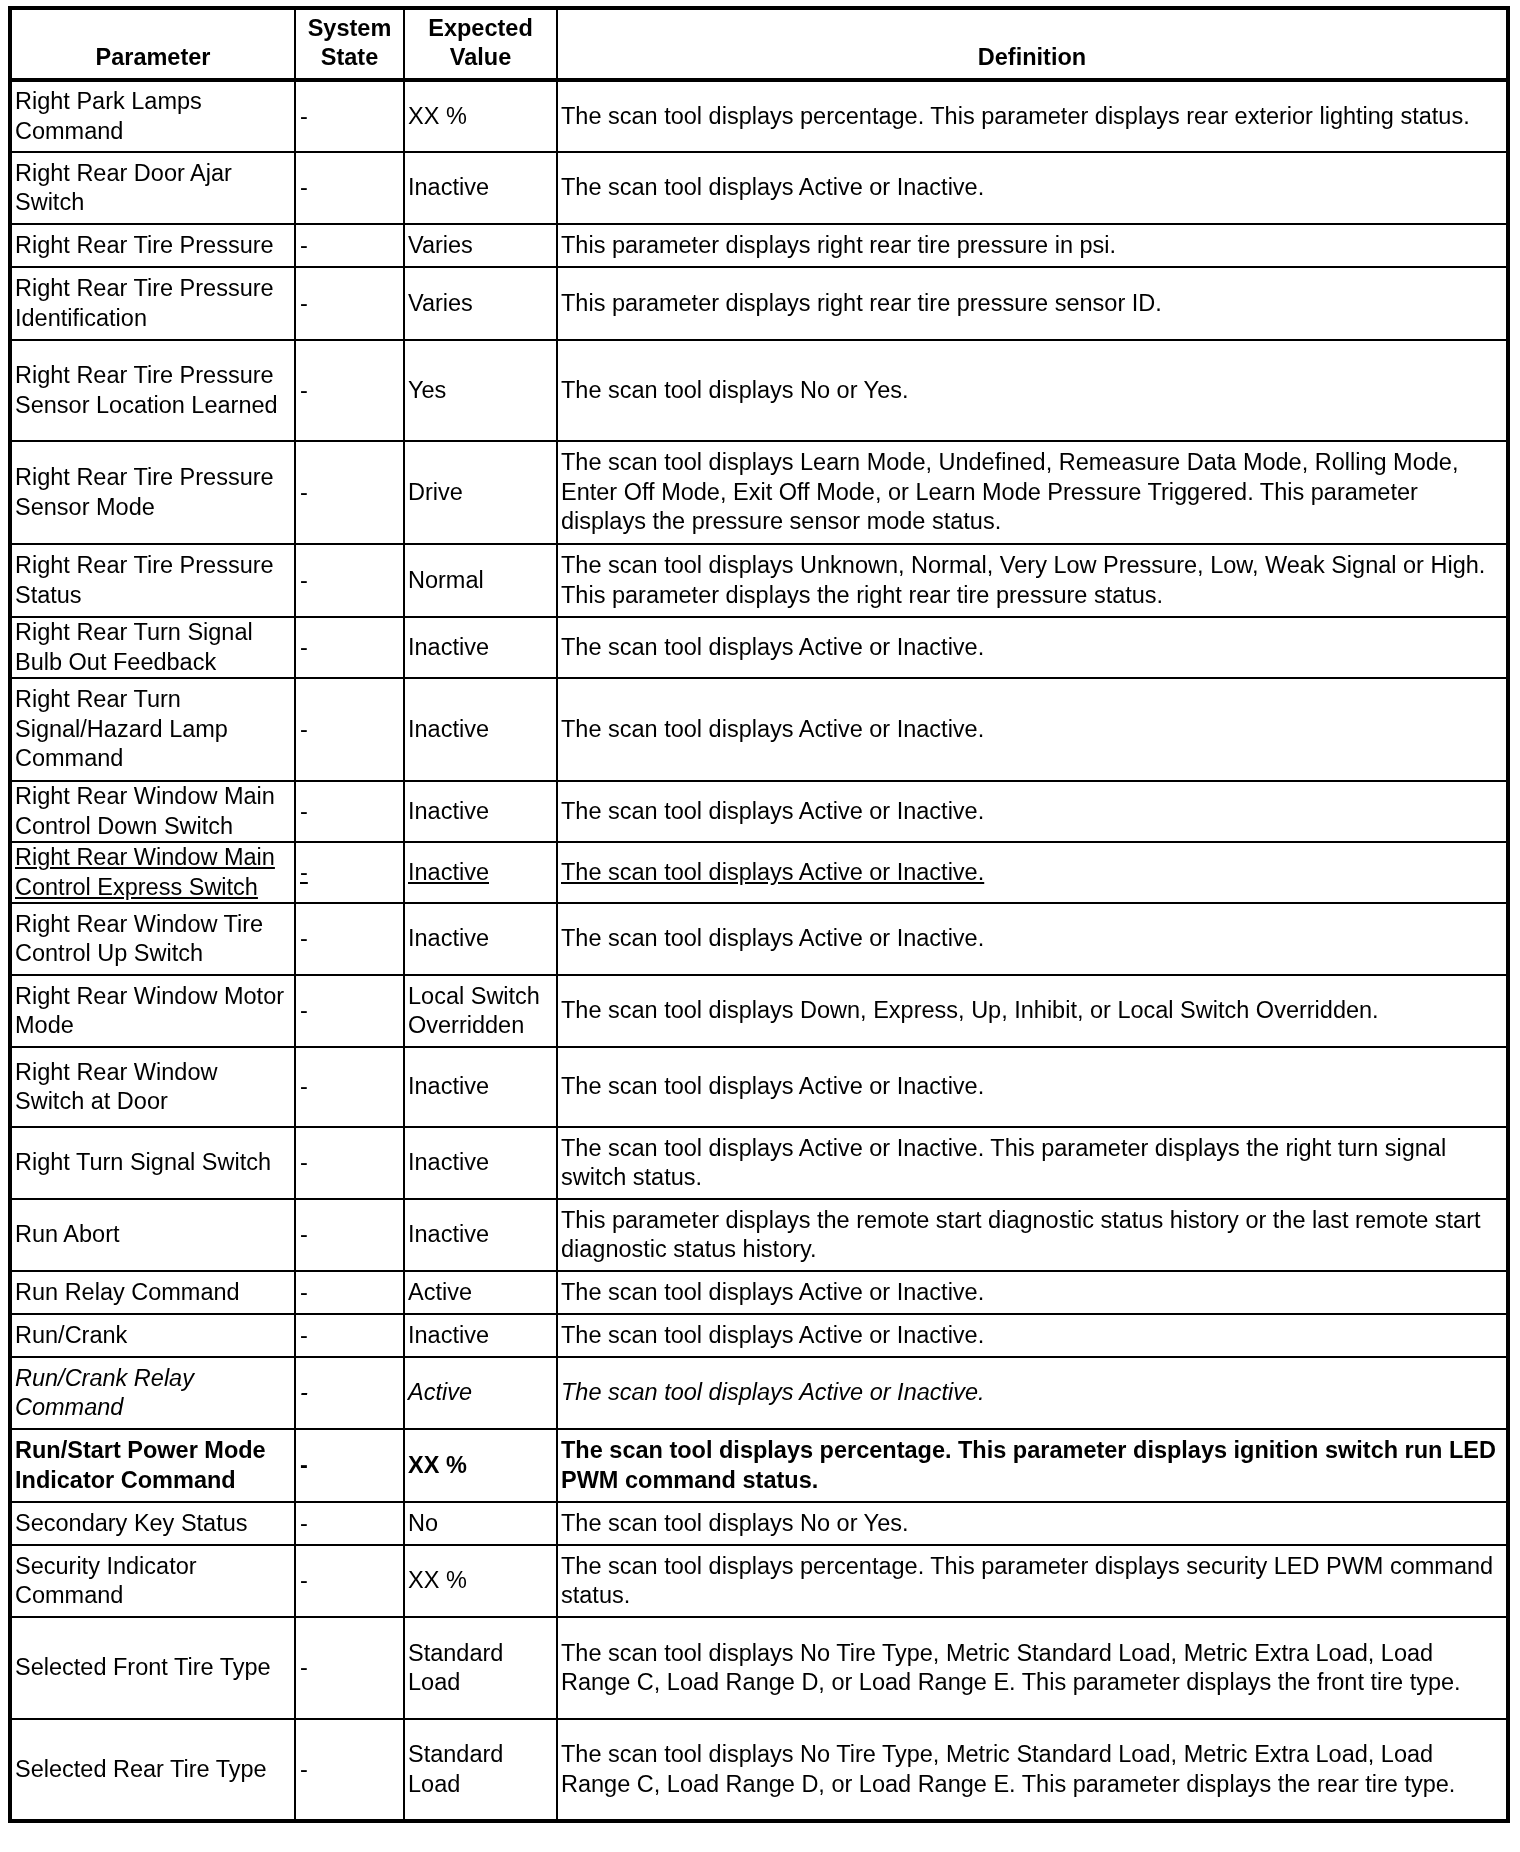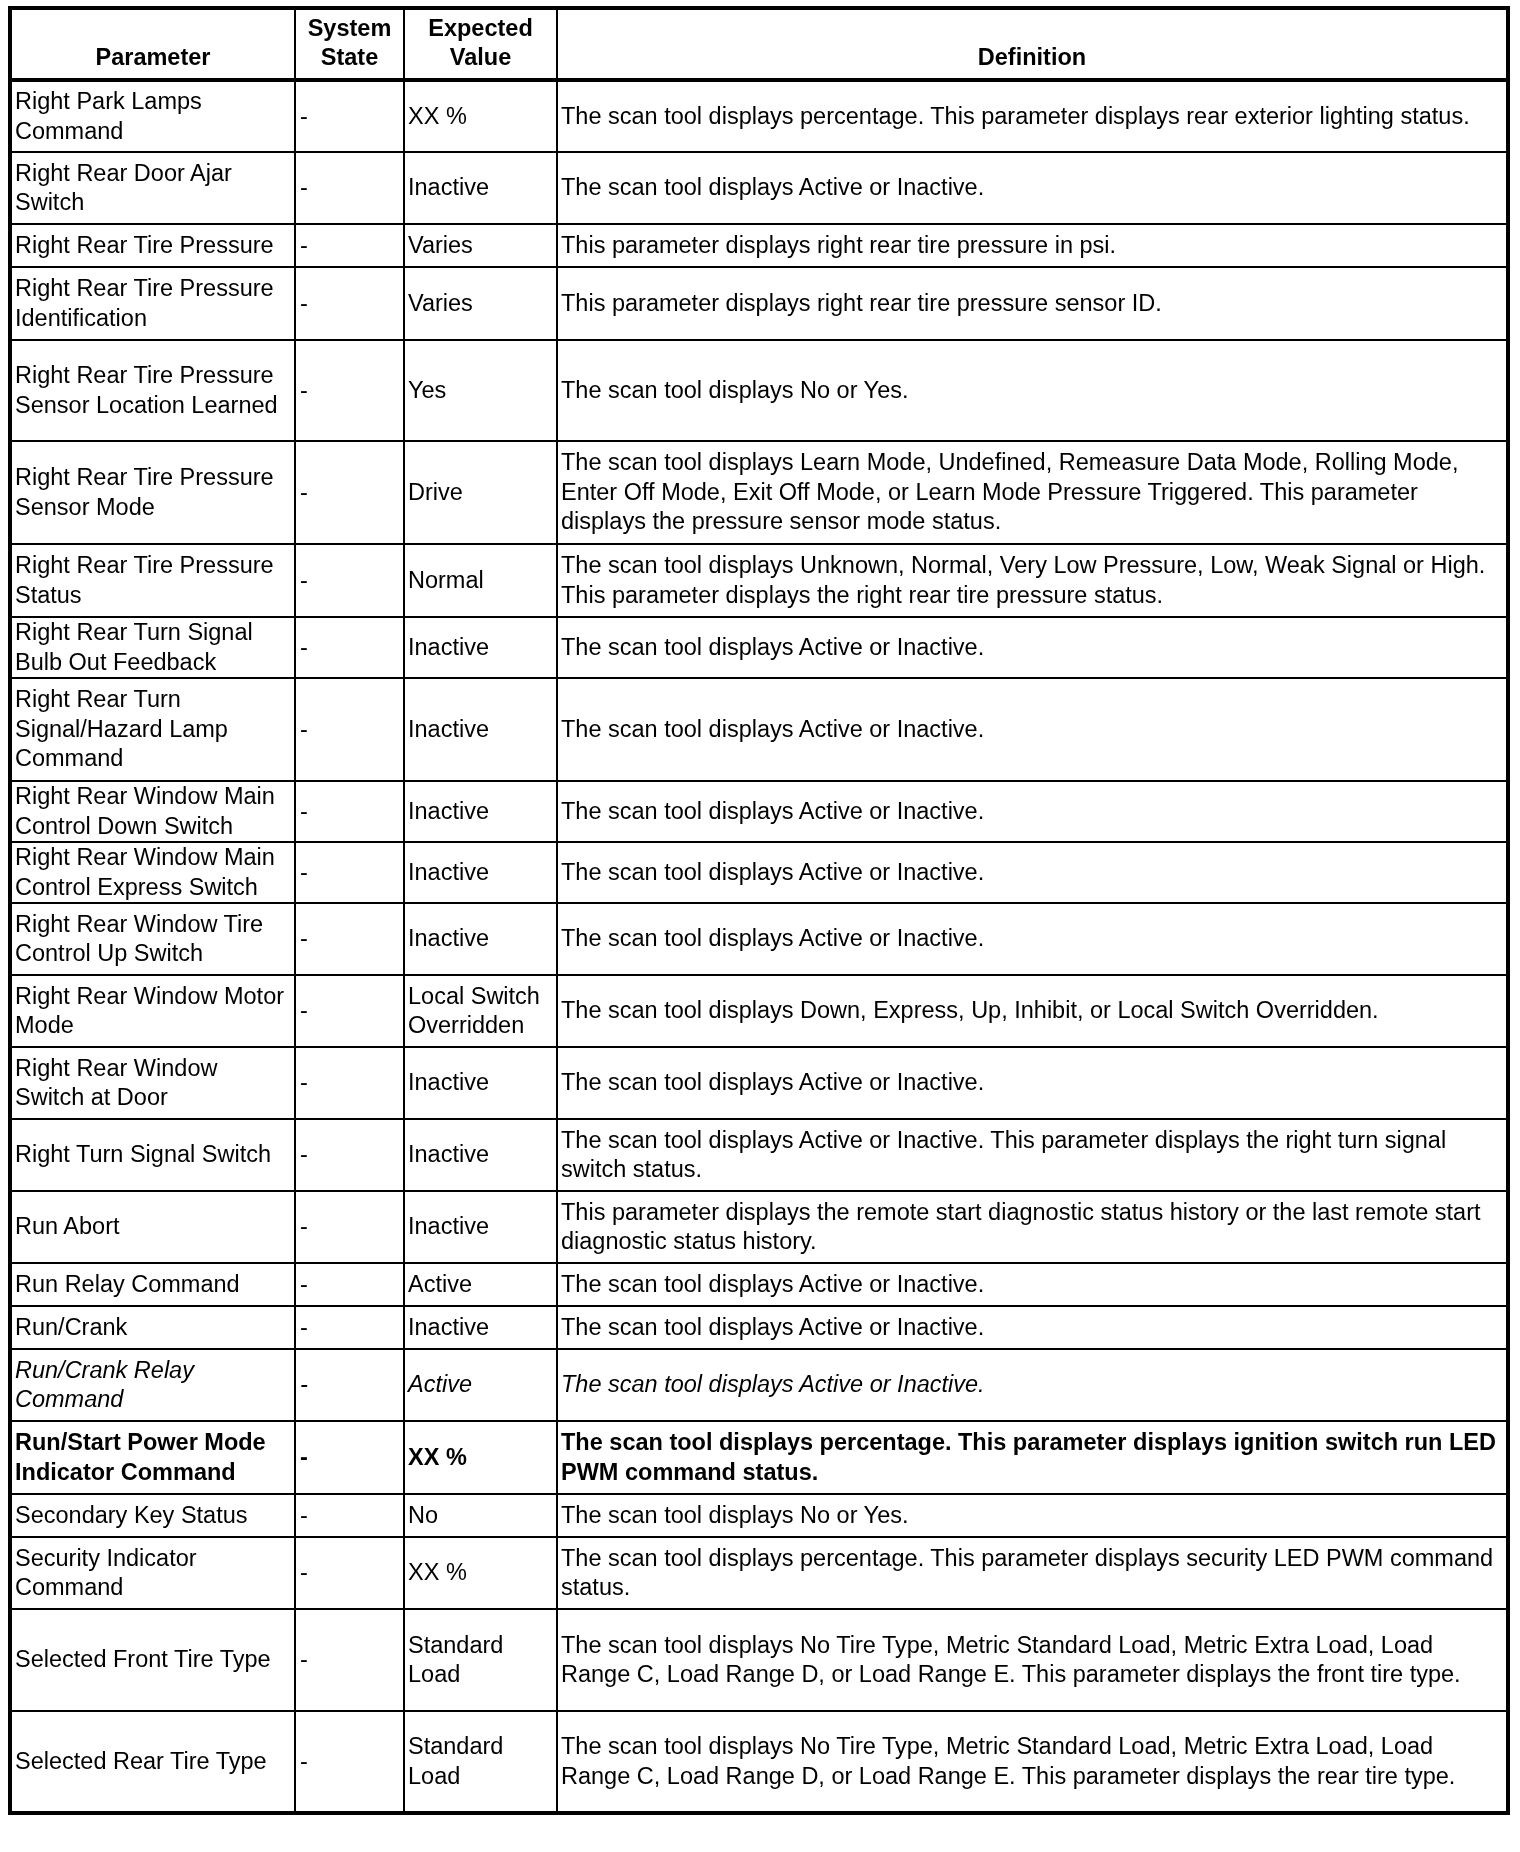--- a/index.html
+++ b/index.html
@@ -108,39 +108,39 @@
         <td class="state">-</td>
         <td>Inactive</td>
         <td>The scan tool displays Active or Inactive.</td>
       </tr>
       <tr style="height: 56px;">
         <td>Right Rear Window Main Control Down Switch</td>
         <td class="state">-</td>
         <td>Inactive</td>
         <td>The scan tool displays Active or Inactive.</td>
       </tr>
-      <tr style="height: 59px;">
+      <tr style="height: 59px; text-decoration: underline;">
         <td>Right Rear Window Main Control Express Switch</td>
         <td class="state">-</td>
         <td>Inactive</td>
         <td>The scan tool displays Active or Inactive.</td>
       </tr>
       <tr style="height: 72px;">
         <td>Right Rear Window Tire Control Up Switch</td>
         <td class="state">-</td>
         <td>Inactive</td>
         <td>The scan tool displays Active or Inactive.</td>
       </tr>
       <tr style="height: 72px;">
         <td>Right Rear Window Motor Mode</td>
         <td class="state">-</td>
         <td>Local Switch Overridden</td>
         <td>The scan tool displays Down, Express, Up, Inhibit, or Local Switch Overridden.</td>
       </tr>
-      <tr style="height: 72px;">
+      <tr style="height: 80px;">
         <td>Right Rear Window Switch at Door</td>
         <td class="state">-</td>
         <td>Inactive</td>
         <td>The scan tool displays Active or Inactive.</td>
       </tr>
       <tr style="height: 72px;">
         <td>Right Turn Signal Switch</td>
         <td class="state">-</td>
         <td>Inactive</td>
         <td>The scan tool displays Active or Inactive. This parameter displays the right turn signal switch status.</td>

